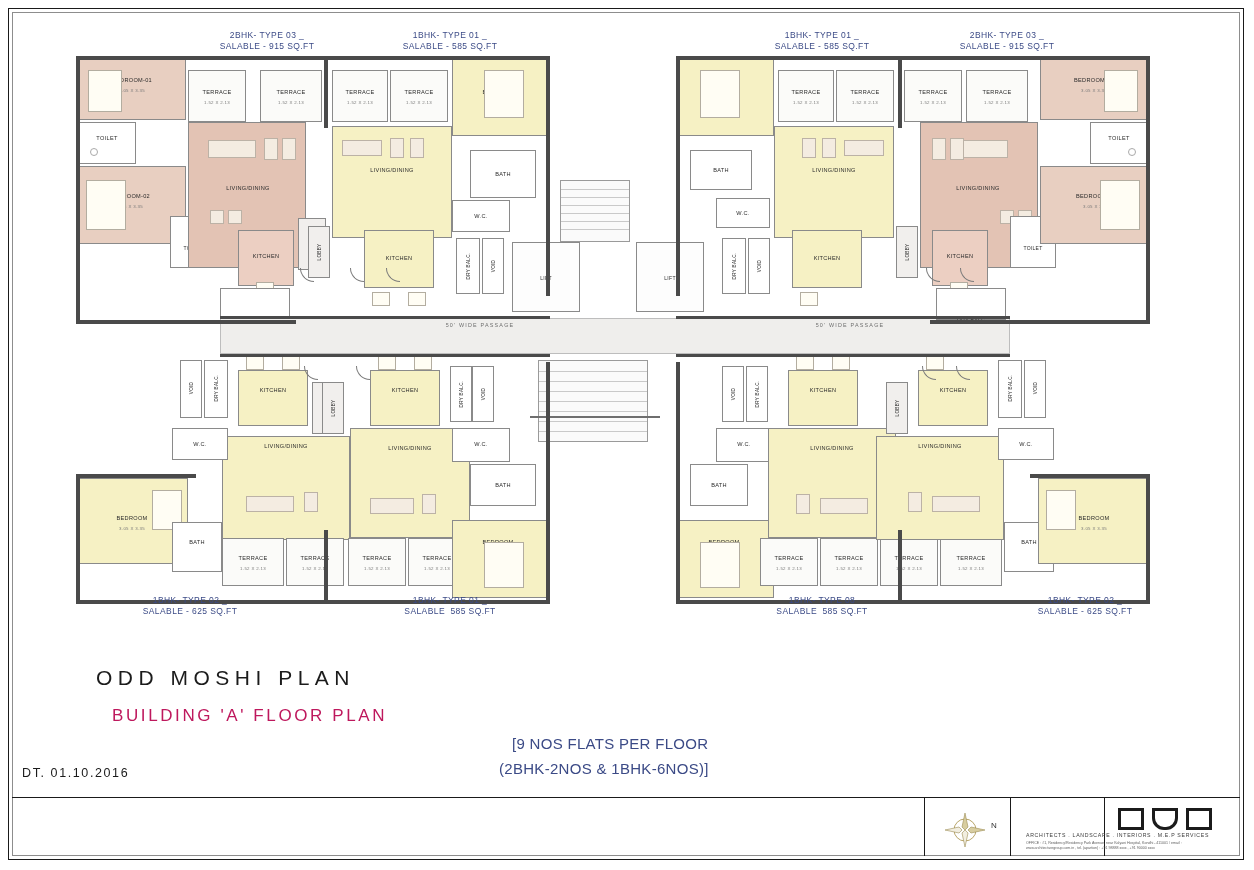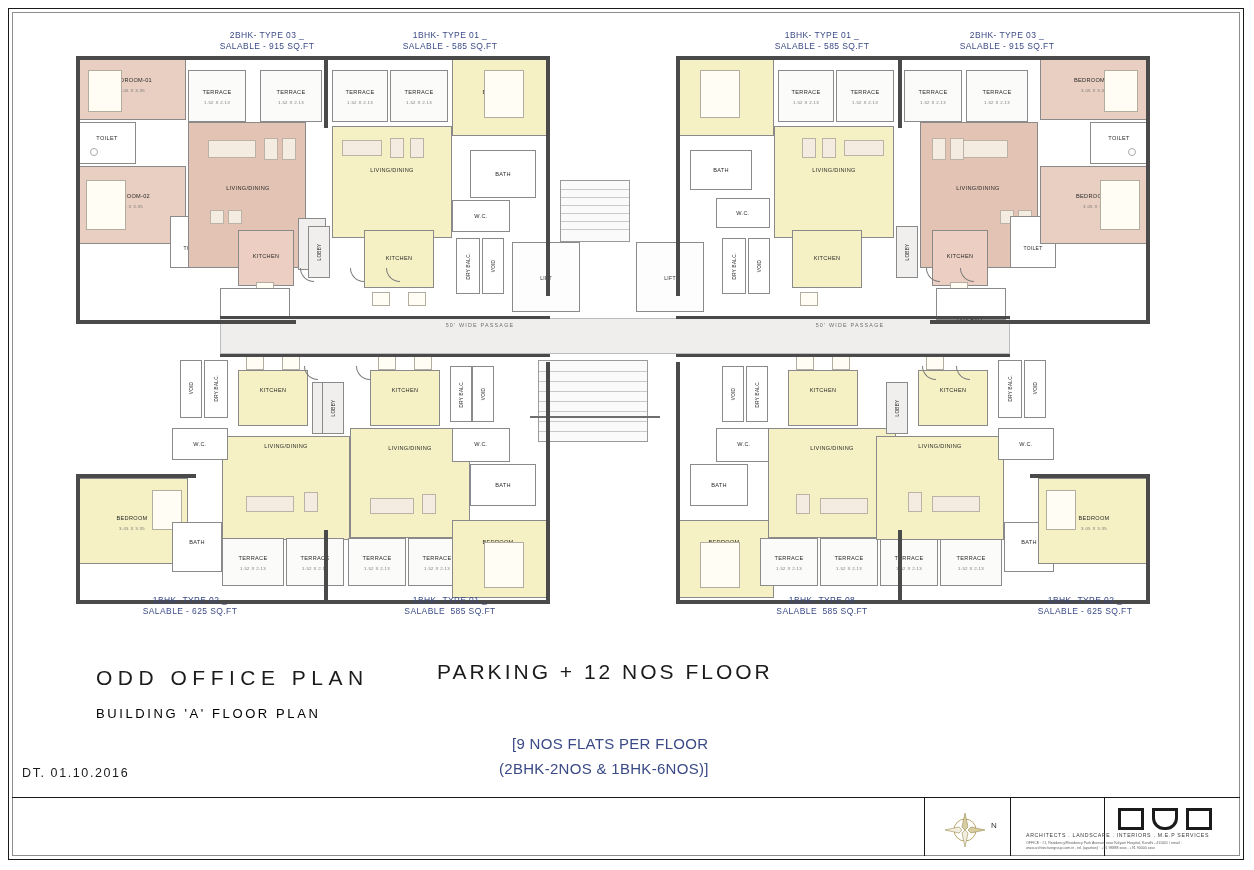--- a/index.html
+++ b/index.html
@@ -68,21 +68,21 @@
   .furn{position:absolute;border:1px solid #b3ada0;background:#fffdf4;box-sizing:border-box;}
   .furn2{position:absolute;border:1px solid #bcb2a6;background:#f4ece1;box-sizing:border-box;}
   .dot{position:absolute;border:1px solid #a9a9a9;border-radius:50%;background:#fff;box-sizing:border-box;}
   .door{position:absolute;border-left:1px solid #7b7b7b;border-bottom:1px solid #7b7b7b;
         border-bottom-left-radius:100%;box-sizing:border-box;}
   
   .t-odd{
     position:absolute;left:96px;top:666px;font-size:21px;letter-spacing:5.5px;color:#1b1b1b;
   }
   .t-bldg{
-    position:absolute;left:96px;top:706px;font-size:13px;letter-spacing:2.6px;color:#000000;
+    position:absolute;left:112px;top:706px;font-size:17px;letter-spacing:2.6px;color:#be185d;
   }
   .t-park{
     position:absolute;left:437px;top:660px;font-size:21px;letter-spacing:3px;color:#1b1b1b;
   }
   .t-flats{
     position:absolute;left:512px;top:735px;font-size:15px;color:#3b4a86;letter-spacing:.3px;
   }
   .t-flats2{
     position:absolute;left:499px;top:760px;font-size:15px;color:#3b4a86;letter-spacing:.3px;
   }
@@ -481,23 +481,22 @@
     <div class="door" style="left:862px;top:336px;width:14px;height:14px;"></div>
     <div class="door" style="left:896px;top:336px;width:14px;height:14px;"></div>
 
     <div class="lbl" style="left:60px;top:565px;width:140px;"><span>1BHK- TYPE 02 _</span><br><span>SALABLE - 625 SQ.FT</span></div>
     <div class="lbl" style="left:320px;top:565px;width:140px;"><span>1BHK- TYPE 01 _</span><br><span>SALABLE  585 SQ.FT</span></div>
     <div class="lbl" style="left:692px;top:565px;width:140px;"><span>1BHK- TYPE 08</span><br><span>SALABLE  585 SQ.FT</span></div>
     <div class="lbl" style="left:955px;top:565px;width:140px;"><span>1BHK- TYPE 02 _</span><br><span>SALABLE - 625 SQ.FT</span></div>
 
   </div>
 
-  <div class="t-odd">ODD OFFICE PLAN</div>
+  <div class="t-odd">ODD MOSHI PLAN</div>
   <div class="t-bldg">BUILDING 'A' FLOOR PLAN</div>
-  <div class="t-park">PARKING + 12 NOS FLOOR</div>
   <div class="t-flats">[9 NOS FLATS PER FLOOR</div>
   <div class="t-flats2">(2BHK-2NOS &amp; 1BHK-6NOS)]</div>
   <div class="t-date">DT. 01.10.2016</div>
 
   <div class="tb-line"></div>
   <div class="tb-vsep" style="left:924px;"></div>
   <div class="tb-vsep" style="left:1010px;"></div>
   <div class="tb-vsep" style="left:1104px;"></div>
 
 

